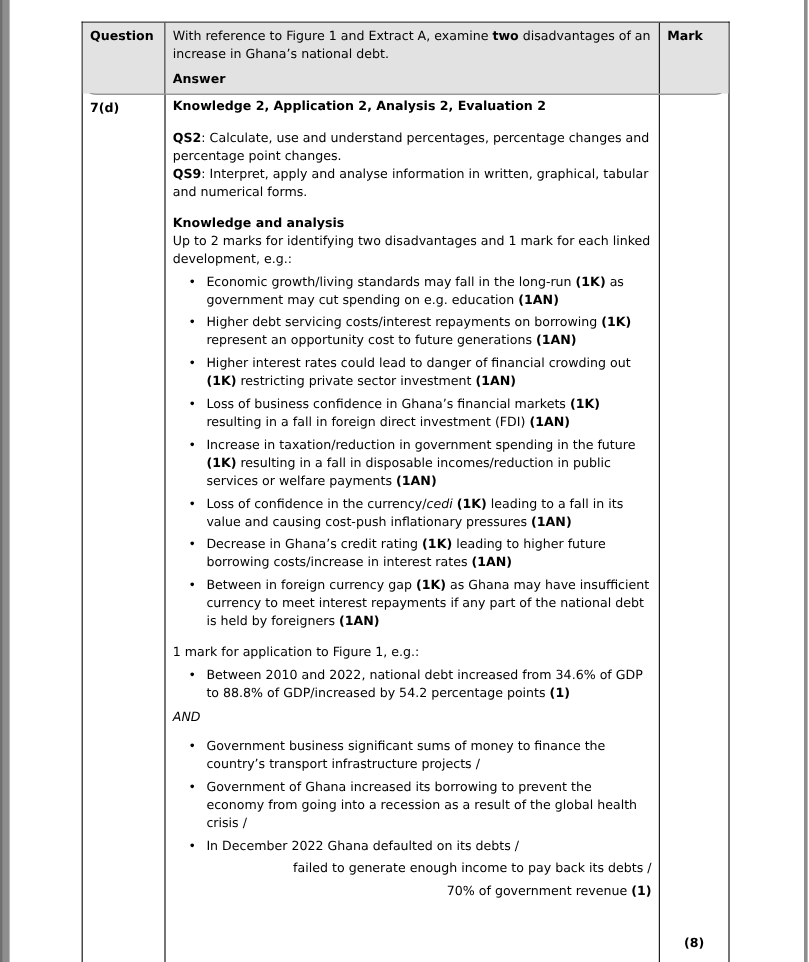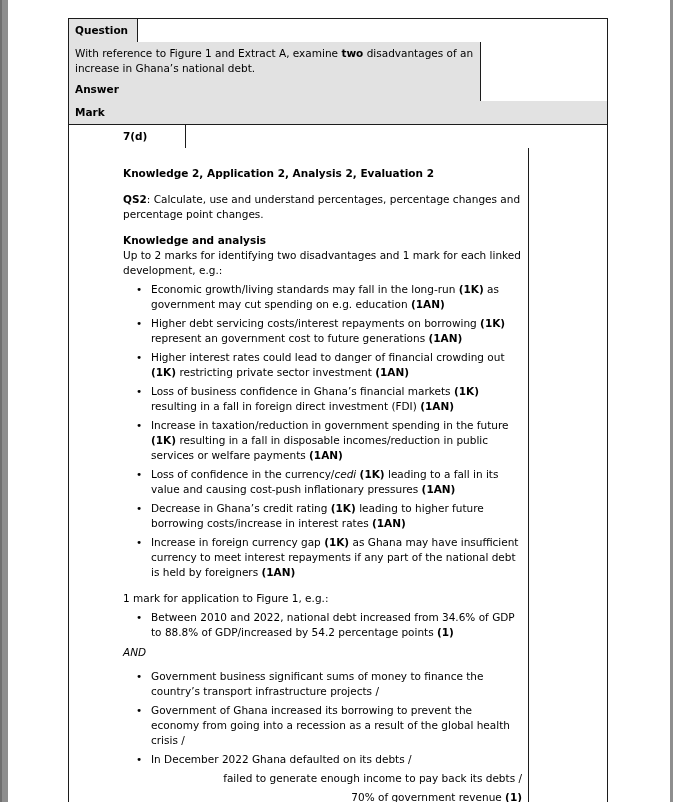--- a/index.html
+++ b/index.html
@@ -16,31 +16,31 @@
   }
   .right-strip{
     position:absolute;right:1px;top:0;bottom:0;width:3px;
     background:#8e8e8e;
   }
   .mark-table{
     position:absolute;left:68px;top:18px;width:540px;bottom:0;
     box-sizing:border-box;border:1px solid #1c1c1c;border-bottom:none;
     display:flex;flex-direction:column;background:#fff;
   }
-  .trow{display:flex;flex-direction:column;align-items:stretch;}
+  .trow{display:flex;align-items:stretch;border-radius:11px;}
   .header-row{border-bottom:1px solid #1c1c1c;}
   .header-row .cell{background:#e2e2e2;}
-  .body-row{flex:1;overflow:hidden;margin-left:48px;}
+  .body-row{flex:1;overflow:hidden;}
   .cell{box-sizing:border-box;padding:4px 6px;}
   .col-q{width:69px;flex:none;border-right:1px solid #1c1c1c;font-weight:700;}
   .col-c{width:412px;flex:none;border-right:1px solid #1c1c1c;}
   .col-m{flex:1;font-weight:700;}
   .q-text{margin:0;}
   .answer-label{font-weight:700;margin-top:6px;}
-  .content-cell{padding:18px 6px 0 6px;}
+  .content-cell{padding:3px 6px 0 6px;}
   .mark-cell{display:flex;flex-direction:column;justify-content:flex-end;align-items:center;padding-bottom:8px;}
   .blk-p{margin:0;}
   .blk-spacer{height:11px;}
   .blk-spacer-sm{height:5px;}
   .blk-bullet{display:flex;margin-top:4px;padding-left:13px;}
   .blk-bullet .marker{width:15px;flex:none;}
   .blk-bullet .bullet-body{flex:1;min-width:0;}
   .bullet-line.ml{margin-top:4px;text-align:right;}
   .seg-b{font-weight:700;}
   .seg-i{font-style:italic;}
@@ -65,33 +65,34 @@
     </div>
   </div>
   <div class="trow body-row">
     <div class="cell col-q">
       <span>7(d)</span>
     </div>
     <div class="cell col-c content-cell">
         <div class="blk-p"><span class="seg-b">Knowledge 2, Application 2, Analysis 2, Evaluation 2</span></div>
         <div class="blk-spacer"></div>
         <div class="blk-p"><span class="seg-b">QS2</span><span>: Calculate, use and understand percentages, percentage changes and percentage point changes.</span></div>
+        <div class="blk-p"><span class="seg-b">QS9</span><span>: Interpret, apply and analyse information in written, graphical, tabular and numerical forms.</span></div>
         <div class="blk-spacer"></div>
         <div class="blk-p"><span class="seg-b">Knowledge and analysis</span></div>
         <div class="blk-p"><span>Up to 2 marks for identifying two disadvantages and 1 mark for each linked development, e.g.:</span></div>
         <div class="blk-bullet">
           <span class="marker">•</span>
           <div class="bullet-body">
             <div class="bullet-line"><span>Economic growth/living standards may fall in the long-run </span><span class="seg-b">(1K)</span><span> as government may cut spending on e.g. education </span><span class="seg-b">(1AN)</span></div>
           </div>
         </div>
         <div class="blk-bullet">
           <span class="marker">•</span>
           <div class="bullet-body">
-            <div class="bullet-line"><span>Higher debt servicing costs/interest repayments on borrowing </span><span class="seg-b">(1K)</span><span> represent an government cost to future generations </span><span class="seg-b">(1AN)</span></div>
+            <div class="bullet-line"><span>Higher debt servicing costs/interest repayments on borrowing </span><span class="seg-b">(1K)</span><span> represent an opportunity cost to future generations </span><span class="seg-b">(1AN)</span></div>
           </div>
         </div>
         <div class="blk-bullet">
           <span class="marker">•</span>
           <div class="bullet-body">
             <div class="bullet-line"><span>Higher interest rates could lead to danger of financial crowding out </span><span class="seg-b">(1K)</span><span> restricting private sector investment </span><span class="seg-b">(1AN)</span></div>
           </div>
         </div>
         <div class="blk-bullet">
           <span class="marker">•</span>
@@ -113,21 +114,21 @@
         </div>
         <div class="blk-bullet">
           <span class="marker">•</span>
           <div class="bullet-body">
             <div class="bullet-line"><span>Decrease in Ghana’s credit rating </span><span class="seg-b">(1K)</span><span> leading to higher future borrowing costs/increase in interest rates </span><span class="seg-b">(1AN)</span></div>
           </div>
         </div>
         <div class="blk-bullet">
           <span class="marker">•</span>
           <div class="bullet-body">
-            <div class="bullet-line"><span>Increase in foreign currency gap </span><span class="seg-b">(1K)</span><span> as Ghana may have insufficient currency to meet interest repayments if any part of the national debt is held by foreigners </span><span class="seg-b">(1AN)</span></div>
+            <div class="bullet-line"><span>Between in foreign currency gap </span><span class="seg-b">(1K)</span><span> as Ghana may have insufficient currency to meet interest repayments if any part of the national debt is held by foreigners </span><span class="seg-b">(1AN)</span></div>
           </div>
         </div>
         <div class="blk-spacer"></div>
         <div class="blk-p"><span>1 mark for application to Figure 1, e.g.:</span></div>
         <div class="blk-bullet">
           <span class="marker">•</span>
           <div class="bullet-body">
             <div class="bullet-line"><span>Between 2010 and 2022, national debt increased from 34.6% of GDP to 88.8% of GDP/increased by 54.2 percentage points </span><span class="seg-b">(1)</span></div>
           </div>
         </div>

